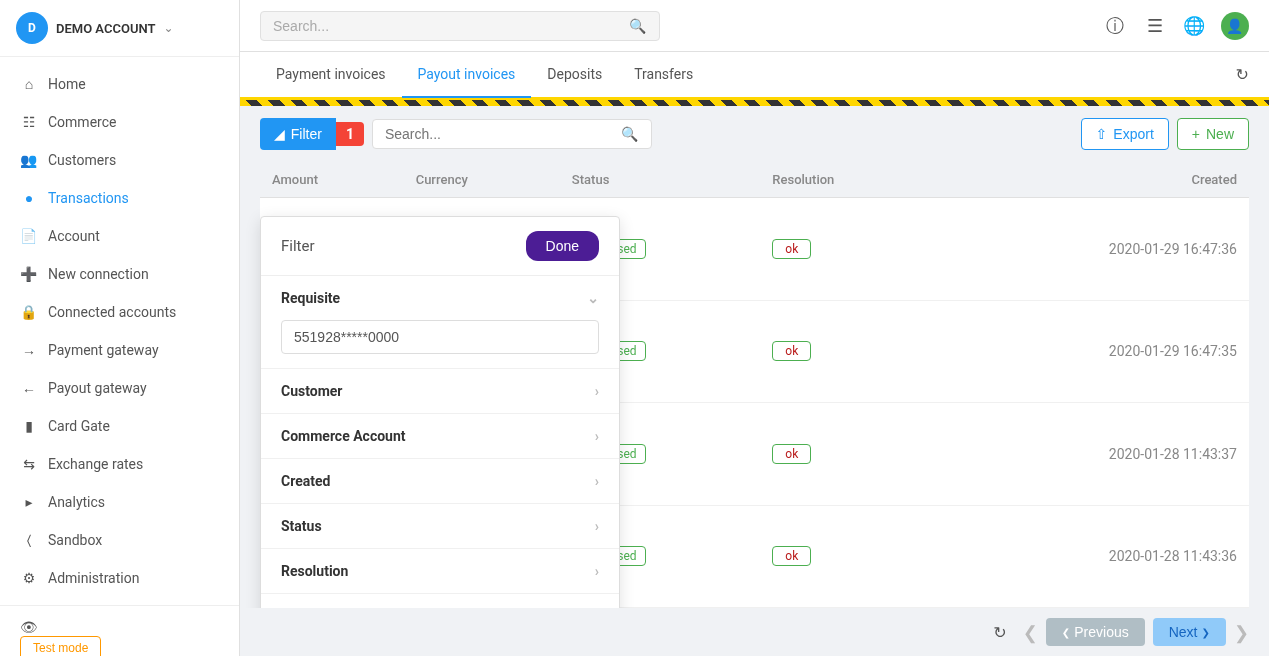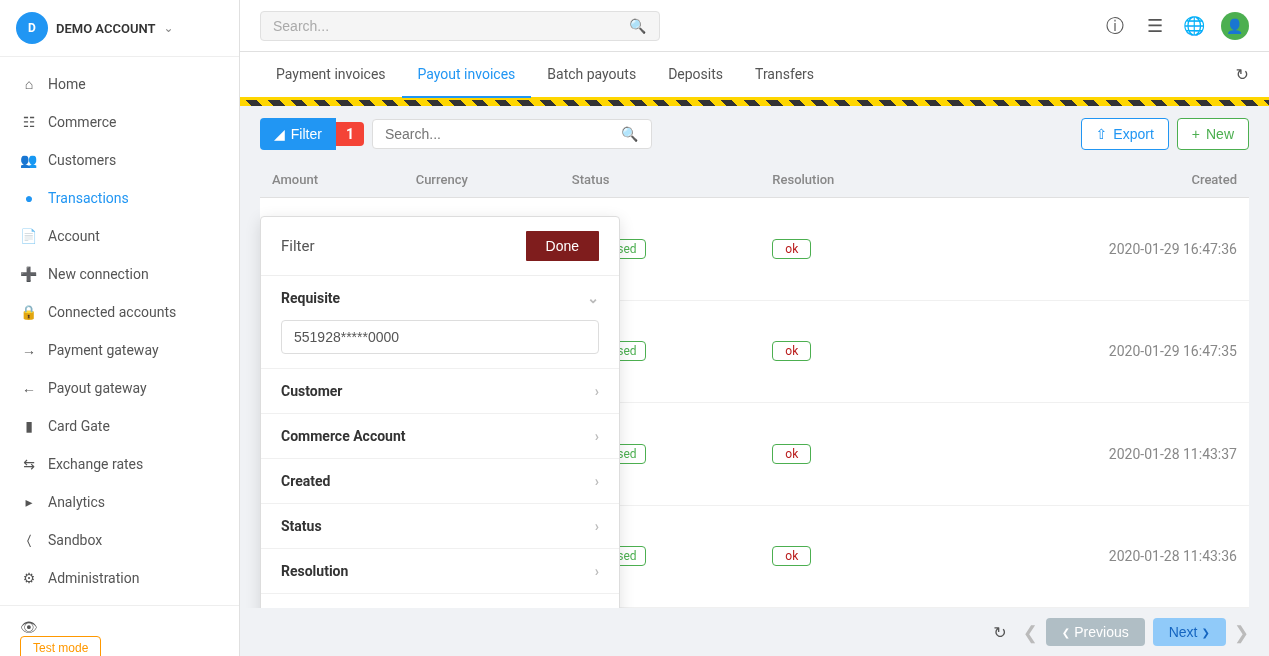--- a/index.html
+++ b/index.html
@@ -65,21 +65,21 @@
     .page-btn.next { background: #90caf9; color: #1565c0; }
     .page-btn:disabled { opacity: 0.5; }
     .page-nav-icon { font-size: 10px; }
     .refresh-icon { color: #555; cursor: pointer; font-size: 16px; margin-right: 8px; }
     .page-arrow { color: #bbb; font-size: 18px; cursor: pointer; }
 
     
     .filter-dropdown { position: absolute; top: 54px; left: 20px; width: 360px; background: #fff; border: 1px solid #ddd; border-radius: 4px; box-shadow: 0 4px 16px rgba(0,0,0,0.12); z-index: 100; }
     .filter-header { display: flex; align-items: center; justify-content: space-between; padding: 14px 20px; border-bottom: 1px solid #eee; }
     .filter-title { font-size: 15px; color: #555; }
-    .filter-done-btn { background: #7f1d1d; color: white; border: none; padding: 7px 20px; border-radius: 1px; cursor: pointer; font-size: 14px; }
+    .filter-done-btn { background: #4c1d95; color: white; border: none; padding: 7px 20px; border-radius: 12px; cursor: pointer; font-size: 14px; }
     .filter-section { border-bottom: 1px solid #f0f0f0; }
     .filter-section-header { display: flex; align-items: flex-start; justify-content: space-between; padding: 14px 20px; cursor: pointer; font-weight: bold; }
     .filter-section-label { font-size: 14px; color: #333; }
     .filter-section-icon { color: #bbb; font-size: 14px; }
     .requisite-section { padding: 0 20px 14px; }
     .requisite-input { width: 100%; border: 1px solid #ddd; border-radius: 4px; padding: 8px 12px; font-size: 14px; color: #555; outline: none; }
   </style>
 </head>
 <body>
 
@@ -169,23 +169,20 @@
       <div class="topbar-icon" style="background:#4CAF50; border-radius:50%; color:white; font-size:14px;">👤</div>
     </div>
   </div>
 
   <div class="nav-tabs">
     <div class="nav-tab">
       <span>Payment invoices</span>
     </div>
     <div class="nav-tab active">
       <span>Payout invoices</span>
-    </div>
-    <div class="nav-tab">
-      <span>Batch payouts</span>
     </div>
     <div class="nav-tab">
       <span>Deposits</span>
     </div>
     <div class="nav-tab">
       <span>Transfers</span>
     </div>
     <div class="nav-tabs-refresh">↻</div>
   </div>
   <div class="warning-stripe"></div>

